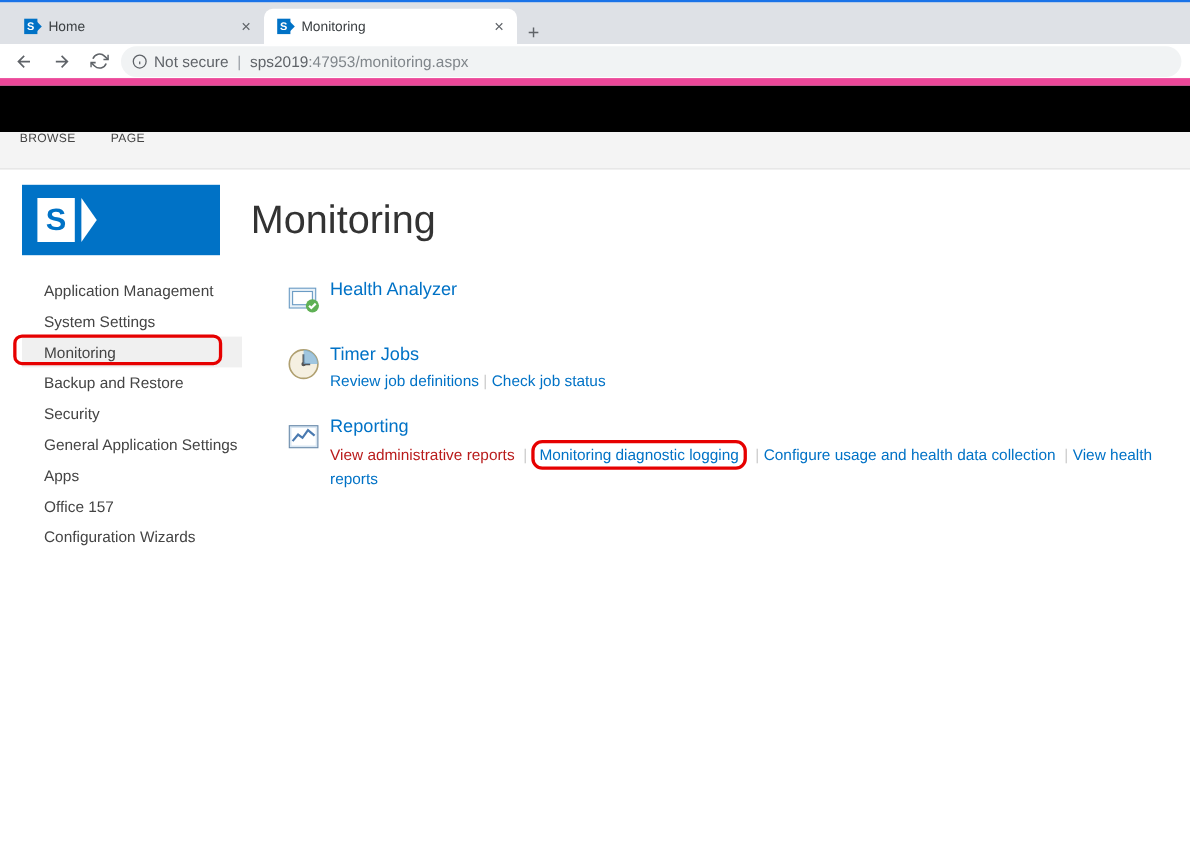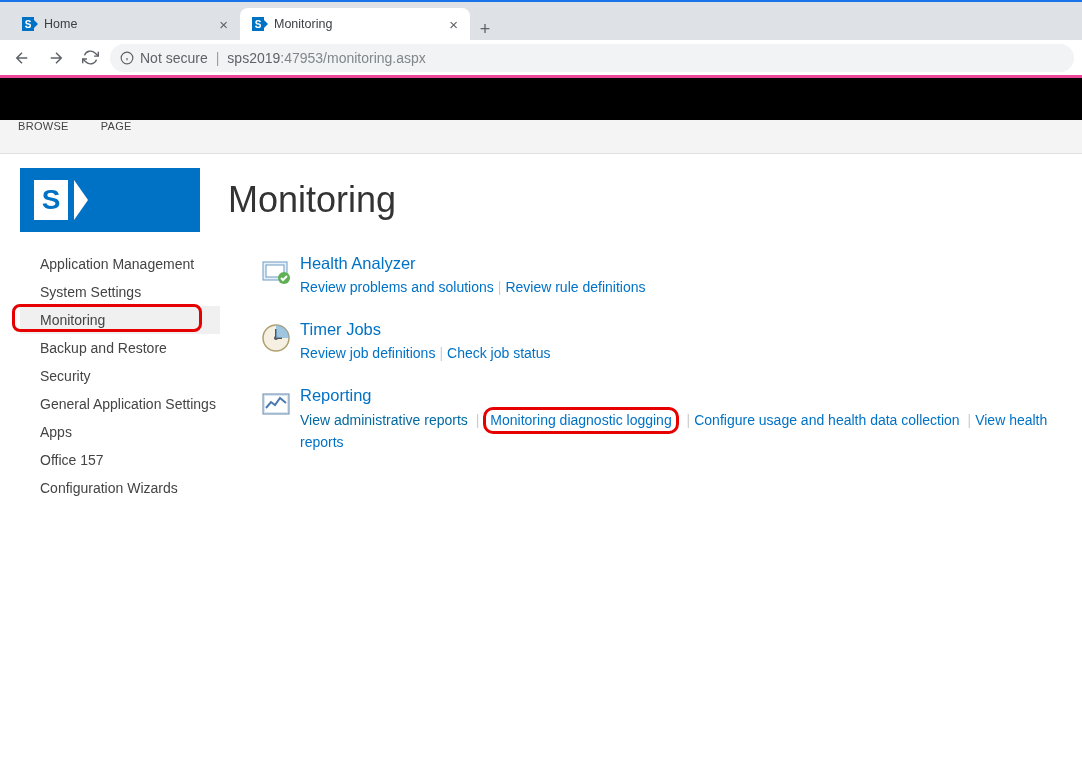--- a/index.html
+++ b/index.html
@@ -10,21 +10,21 @@
   .tab-strip { display: flex; align-items: flex-end; height: 38px; padding-left: 10px; }
   .tab { display: flex; align-items: center; height: 32px; padding: 0 10px; width: 230px; border-radius: 8px 8px 0 0; font-size: 12.5px; color: #3c4043; position: relative; }
   .tab.inactive { background: #dee1e6; }
   .tab.active { background: #fff; }
   .tab-favicon { width: 16px; height: 16px; margin-right: 8px; display: inline-flex; align-items: center; justify-content: center; }
   .sp-favicon { background: #0072c6; color: #fff; font-weight: bold; font-size: 10px; width: 12px; height: 14px; display:flex; align-items:center; justify-content:center; position:relative; }
   .sp-favicon::after { content:""; position:absolute; right:-4px; top:2px; width:0; height:0; border-top:5px solid transparent; border-bottom:5px solid transparent; border-left:5px solid #0072c6; }
   .tab-title { flex: 1; white-space: nowrap; overflow: hidden; text-overflow: ellipsis; }
   .tab-close { color: #5f6368; font-size: 15px; padding: 0 2px; cursor: pointer; }
   .new-tab { font-size: 18px; color: #5f6368; width: 30px; text-align: center; cursor: pointer; }
-  .toolbar { display: flex; align-items: center; background: #fff; height: 38px; padding: 0 8px; gap: 6px; border-bottom: 3px solid #ec4899;}
+  .toolbar { display: flex; align-items: center; background: #fff; height: 38px; padding: 0 8px; gap: 6px; border-bottom: 7px solid #ec4899;}
   .nav-btn { width: 28px; height: 28px; display: flex; align-items: center; justify-content: center; color: #5f6368; cursor: pointer; border-radius: 50%; }
   .addr-bar { flex: 1; display: flex; align-items: center; background: #f1f3f4; border-radius: 14px; height: 28px; padding: 0 10px; font-size: 14px; color: #5f6368; gap: 8px; }
   .addr-security { display: flex; align-items: center; gap: 6px; }
   .addr-sep { color: #9aa0a6; }
   .addr-text { color: #5f6368; }
   .addr-text .dim { color: #80868b; }
   
   
   .suite-bar { background: #000; height: 42px; }
   
@@ -49,21 +49,21 @@
   .highlight-red { position: absolute; border: 3px solid #e60000; border-radius: 8px; pointer-events: none; }
   .highlight-monitoring { left: -8px; top: -2px; width: 190px; height: 28px; }
   
   .content { flex: 1; padding-left: 40px; padding-top: 4px; }
   .section { display: flex; margin-bottom: 22px; }
   .section-icon { width: 40px; flex-shrink: 0; padding-top: 2px; }
   .section-body { flex: 1; }
   .section-title { color: #0072c6; font-size: 16.5px; margin-bottom: 4px; }
   .section-links { font-size: 14px; line-height: 1.5; }
   .section-links a { color: #0072c6; text-decoration: none; cursor: pointer; }
-  .section-links a.visited { color: #0369a1; }
+  .section-links a.visited { color: #b91c1c; }
   .link-sep { color: #ccc; padding: 0 4px; }
   .red-highlight-link { border: 3px solid #e60000; border-radius: 10px; padding: 0 4px; display: inline-block; margin: -2px 0; }
   
   .icon-svg { width: 32px; height: 32px; }
 </style>
 </head>
 <body>
 
 <div class="browser-top">
   <div class="tab-strip">
@@ -154,23 +154,20 @@
       <div class="section-icon">
         <svg class="icon-svg" viewBox="0 0 32 32">
             <rect x="3" y="6" width="24" height="18" fill="#e8f1f8" stroke="#6a9bc4"></rect>
             <rect x="6" y="9" width="18" height="12" fill="#fff" stroke="#6a9bc4"></rect>
             <circle cx="24" cy="22" r="6" fill="#5fb055"></circle>
             <path d="M21 22l2 2 4-4" stroke="#fff" stroke-width="2" fill="none"></path>
           </svg>
       </div>
       <div class="section-body">
         <div class="section-title">Health Analyzer</div>
-        <div class="section-links">
-          <a>Review problems and solutions</a><span class="link-sep">|</span><a>Review rule definitions</a>
-        </div>
       </div>
     </div>
 
     <div class="section">
       <div class="section-icon">
         <svg class="icon-svg" viewBox="0 0 32 32">
             <circle cx="16" cy="16" r="13" fill="#f5f0e1" stroke="#b0a070" stroke-width="1.5"></circle>
             <circle cx="16" cy="16" r="2" fill="#555"></circle>
             <line x1="16" y1="16" x2="16" y2="7" stroke="#555" stroke-width="2"></line>
             <line x1="16" y1="16" x2="22" y2="16" stroke="#555" stroke-width="2"></line>

